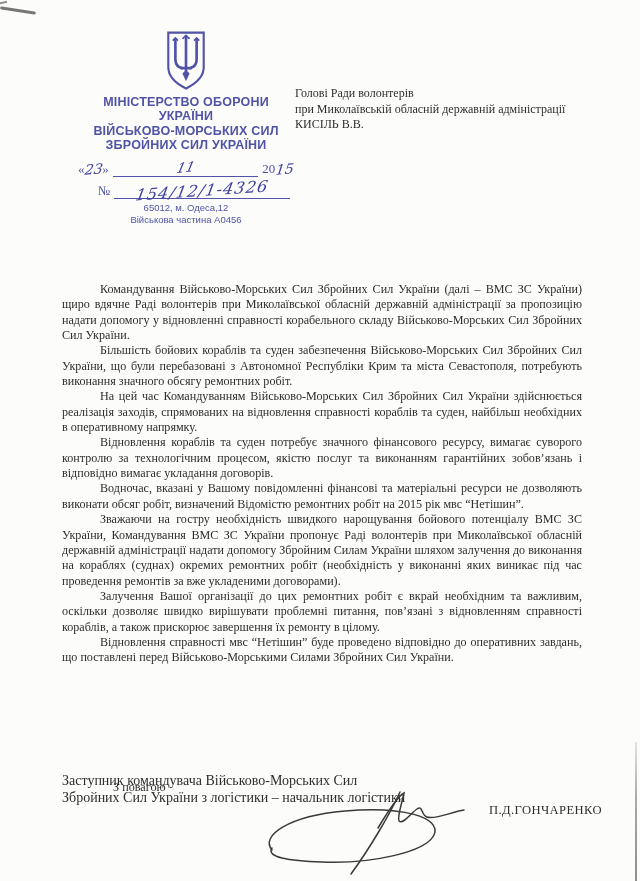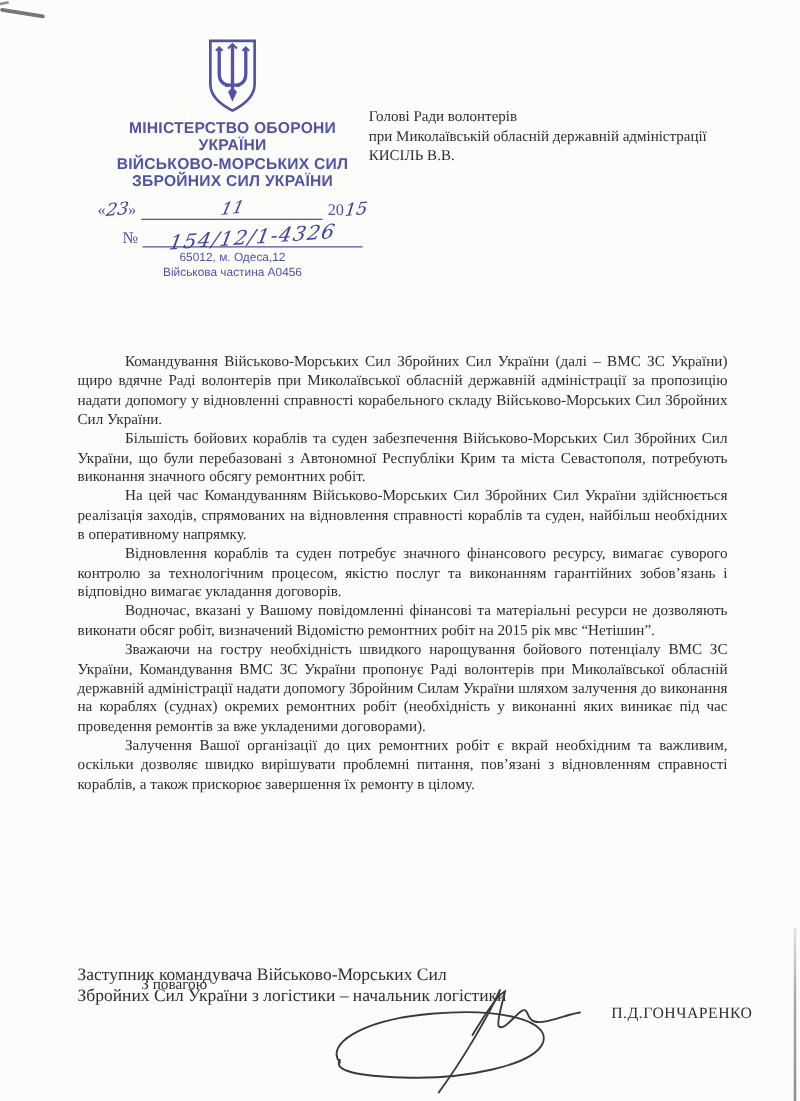--- a/index.html
+++ b/index.html
@@ -155,20 +155,21 @@
     </div>
 
   <div class="letter-body">
       <p>Командування Військово-Морських Сил Збройних Сил України (далі – ВМС ЗС України) щиро вдячне Раді волонтерів при Миколаївської обласній державній адміністрації за пропозицію надати допомогу у відновленні справності корабельного складу Військово-Морських Сил Збройних Сил України.</p>
       <p>Більшість бойових кораблів та суден забезпечення Військово-Морських Сил Збройних Сил України, що були перебазовані з Автономної Республіки Крим та міста Севастополя, потребують виконання значного обсягу ремонтних робіт.</p>
       <p>На цей час Командуванням Військово-Морських Сил Збройних Сил України здійснюється реалізація заходів, спрямованих на відновлення справності кораблів та суден, найбільш необхідних в оперативному напрямку.</p>
       <p>Відновлення кораблів та суден потребує значного фінансового ресурсу, вимагає суворого контролю за технологічним процесом, якістю послуг та виконанням гарантійних зобов’язань і відповідно вимагає укладання договорів.</p>
       <p>Водночас, вказані у Вашому повідомленні фінансові та матеріальні ресурси не дозволяють виконати обсяг робіт, визначений Відомістю ремонтних робіт на 2015 рік мвс “Нетішин”.</p>
       <p>Зважаючи на гостру необхідність швидкого нарощування бойового потенціалу ВМС ЗС України, Командування ВМС ЗС України пропонує Раді волонтерів при Миколаївської обласній державній адміністрації надати допомогу Збройним Силам України шляхом залучення до виконання на кораблях (суднах) окремих ремонтних робіт (необхідність у виконанні яких виникає під час проведення ремонтів за вже укладеними договорами).</p>
       <p>Залучення Вашої організації до цих ремонтних робіт є вкрай необхідним та важливим, оскільки дозволяє швидко вирішувати проблемні питання, пов’язані з відновленням справності кораблів, а також прискорює завершення їх ремонту в цілому.</p>
+      <p>Відновлення справності мвс “Нетішин” буде проведено відповідно до оперативних завдань, що поставлені перед Військово-Морськими Силами Збройних Сил України.</p>
     </div>
 
   <div class="salutation">З повагою</div>
 
   <div class="position-block">
       <div>Заступник командувача Військово-Морських Сил</div>
       <div>Збройних Сил України з логістики – начальник логістики</div>
     </div>
 
   <div class="signature-wrap">

